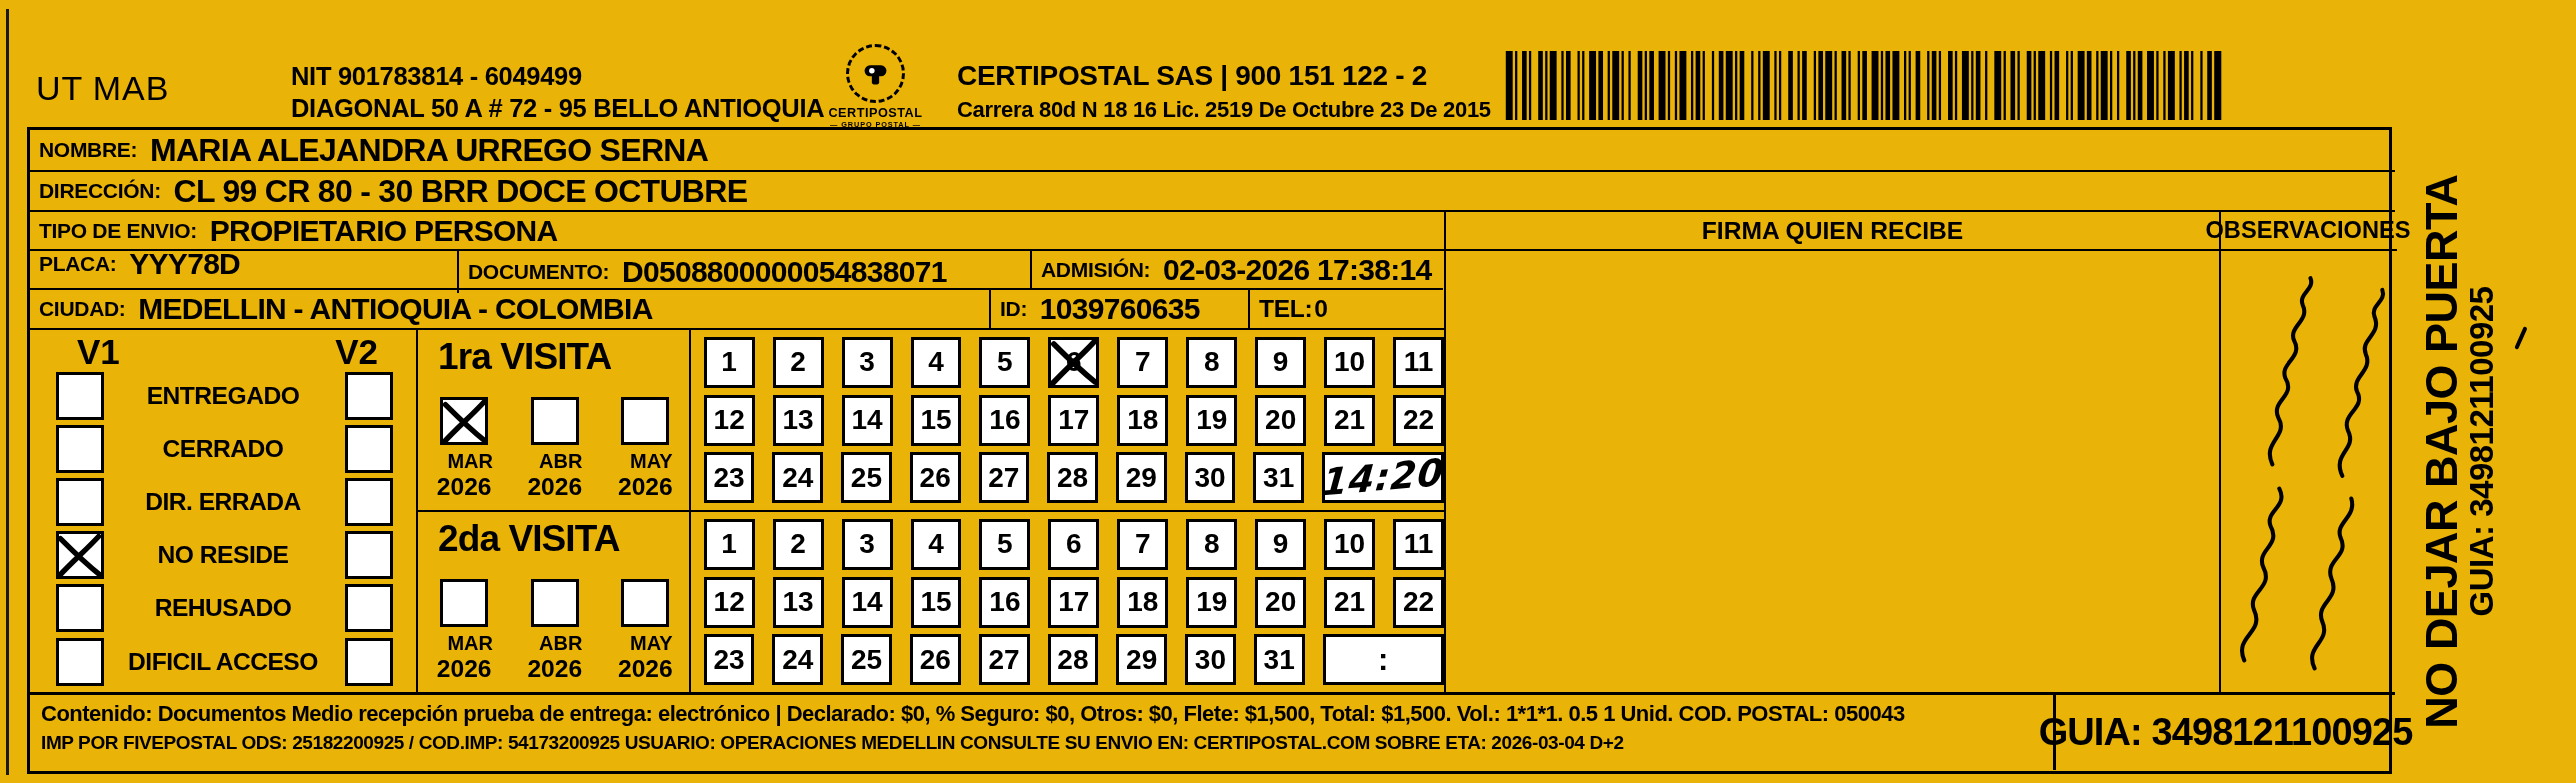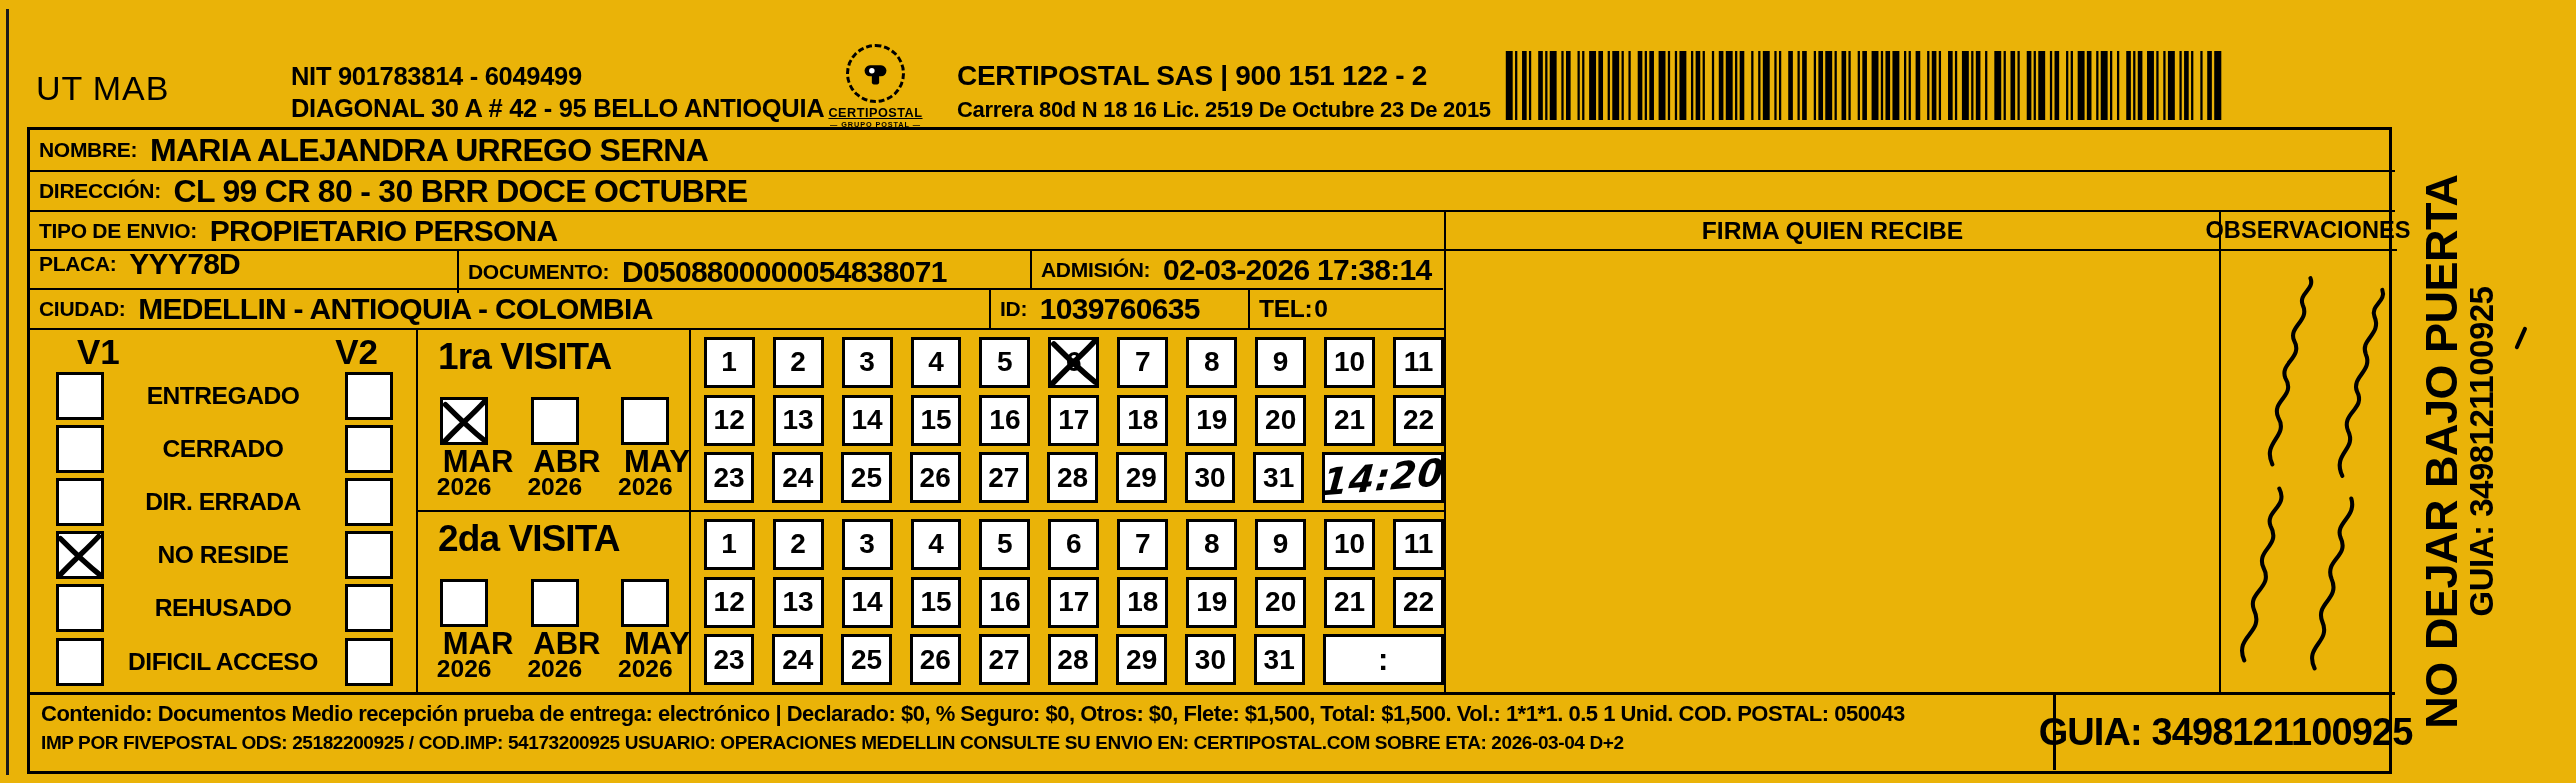--- a/index.html
+++ b/index.html
@@ -12,21 +12,21 @@
   .nowrap{white-space:nowrap;}
 
   
   .scan-edge{left:6.4px;top:9px;width:2.7px;height:766px;background:#1a1a1a;}
   .ut-mab{left:36px;top:69px;font-size:34px;font-weight:500;letter-spacing:0.9px;}
   .nit-block{left:291px;top:60px;font-size:25.5px;font-weight:700;line-height:32px;letter-spacing:-0.3px;}
   .logo{left:812px;top:44px;width:127px;text-align:center;}
   .logo .ring{width:53px;height:53px;margin:0 auto;border:3.2px dashed #000;border-radius:50%;
     display:flex;align-items:center;justify-content:center;}
   .logo .ring svg{width:31px;height:31px;}
-  .logo .brand{font-size:12.7px;font-weight:700;letter-spacing:0.5px;margin-top:2.7px;text-decoration:underline;}
+  .logo .brand{font-size:12.7px;font-weight:700;letter-spacing:0.5px;margin-top:2.7px;}
   .logo .tag{font-size:7.3px;font-weight:700;letter-spacing:0.9px;}
   .company-block{left:957px;top:60px;}
   .company-block .l1{font-size:28px;font-weight:700;letter-spacing:-0.3px;}
   .company-block .l2{font-size:22px;font-weight:600;margin-top:4.5px;letter-spacing:-0.3px;}
   .barcode{left:1505px;top:51px;width:717px;height:69px;}
 
   
   .table{left:27px;top:127px;width:2365px;height:647px;border:3.6px solid #000;box-sizing:border-box;}
   .cell{position:absolute;box-sizing:border-box;display:flex;align-items:center;gap:12.7px;padding-left:9px;}
   .b-top{border-top:2.7px solid #000;}
@@ -46,21 +46,21 @@
   .status-row .cb2{margin-left:16.4px;}
   .status-label{text-align:center;font-size:24.6px;font-weight:700;letter-spacing:-0.5px;}
   .cb{position:relative;width:42px;height:42px;border:3.6px solid #000;box-sizing:content-box;background:#fff;}
 
   
   .visit-cell{left:386px;width:273px;height:182px;border-left:2.7px solid #000;border-top:2.7px solid #000;box-sizing:border-box;}
   .visit-title{position:absolute;left:20px;top:5.5px;font-size:37px;font-weight:700;letter-spacing:-0.9px;}
   .months{position:absolute;left:12.7px;top:67px;display:flex;gap:23.6px;}
   .month{width:67px;text-align:center;}
   .month .cb{margin:0 auto;}
-  .month .mname{font-size:31px;font-weight:700;margin-top:3.6px;line-height:25.5px;margin-left:12px;}
+  .month .mname{font-size:20px;font-weight:700;margin-top:3.6px;line-height:25.5px;margin-left:12px;}
   .month .myear{font-size:24.6px;font-weight:700;line-height:25.5px;}
   .daygrid{left:659px;width:755px;height:182px;border-left:2.7px solid #000;border-top:2.7px solid #000;box-sizing:border-box;
     display:flex;flex-direction:column;justify-content:space-evenly;padding-left:12.7px;}
   .day-row{display:flex;gap:18px;align-items:center;}
   .day-box{position:relative;width:45px;height:45px;border:3.6px solid #000;display:flex;align-items:center;justify-content:center;
     font-size:28px;font-weight:700;background:#fff;}
   .time-box{position:relative;width:116px;height:45px;border:3.6px solid #000;display:flex;align-items:center;justify-content:center;background:#fff;}
   .time-colon{font-size:31px;font-weight:700;}
   .handwrite{font-family:"DejaVu Sans",sans-serif;font-style:italic;font-weight:700;font-size:37px;
     transform:rotate(-5deg) skewX(-10deg);letter-spacing:0.9px;}
@@ -93,21 +93,21 @@
 </style>
 </head>
 <body>
 
 <div class="page">
 
   <div class="abs scan-edge"></div>
   <div class="abs ut-mab nowrap">UT MAB</div>
   <div class="abs nit-block">
     <div class="nowrap">NIT 901783814 - 6049499</div>
-    <div class="nowrap">DIAGONAL 30 A # 42 - 95  BELLO  ANTIOQUIA</div>
+    <div class="nowrap">DIAGONAL 50 A # 72 - 95  BELLO  ANTIOQUIA</div>
   </div>
   <div class="abs logo">
     <div class="ring">
       <svg viewBox="0 0 34 34">
           <g fill="#000">
             <rect x="5" y="8" width="24" height="12" rx="6"></rect>
             <rect x="13" y="16" width="8" height="13" rx="2"></rect>
             <rect x="10" y="11" width="6" height="6" rx="3" fill="#fff"></rect>
           </g>
         </svg>

